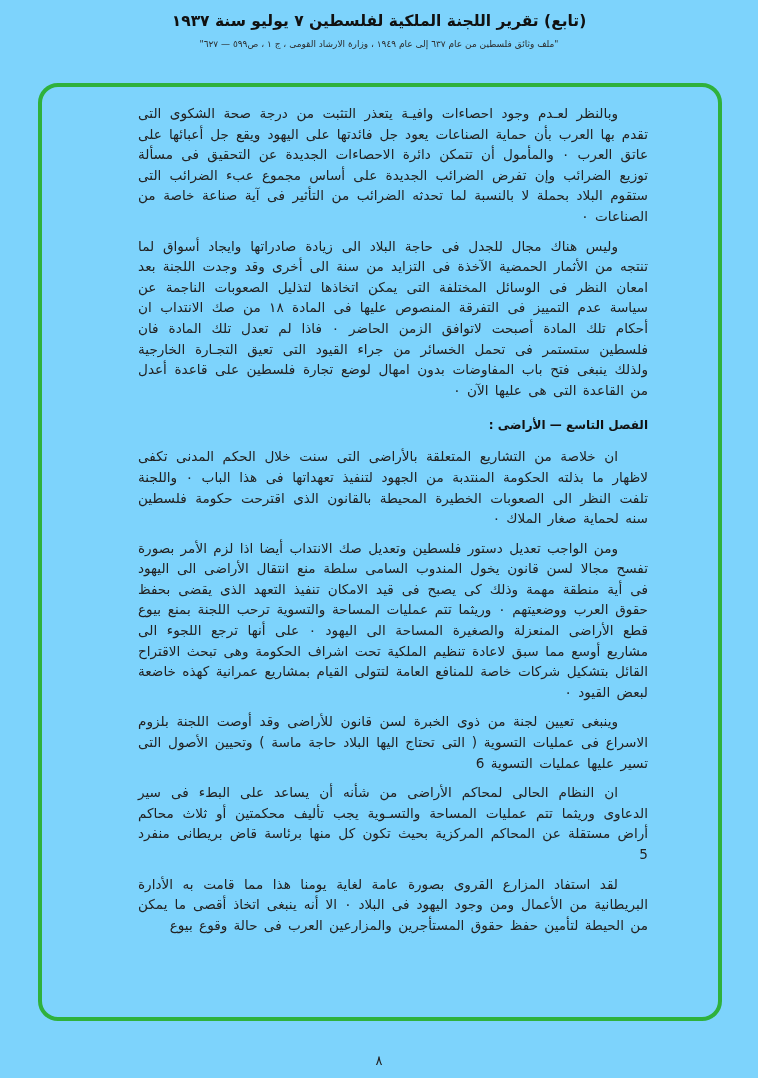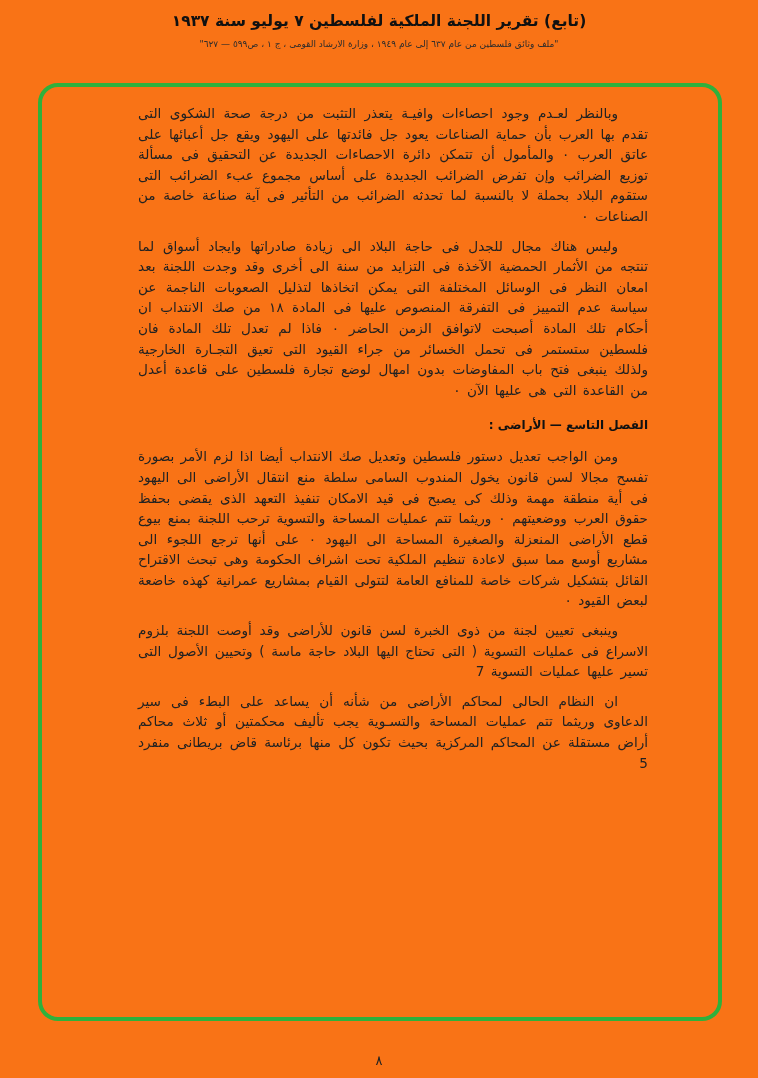--- a/index.html
+++ b/index.html
@@ -4,21 +4,21 @@
 <style>
   :root{
     --border-green:#2fb13c;
     --ink:#1e1e1e;
   }
   html,body{margin:0;padding:0;background:#e9e9e9;}
   .page{
     position:relative;
     width:758px;height:1078px;
     margin:0 auto;
-    background:#f97316;
+    background:#7dd3fc;
     font-family:"DejaVu Sans", sans-serif;
     color:var(--ink);
     overflow:hidden;
     box-shadow:0 0 4px rgba(0,0,0,.25);
   }
   .doc-header{
     text-align:center;
     padding-top:12px;
     direction:rtl;
   }
@@ -80,20 +80,22 @@
     <h1 class="doc-title">(تابع) تقرير اللجنة الملكية لفلسطين ٧ يوليو سنة ١٩٣٧</h1>
     <div class="doc-subtitle">"ملف وثائق فلسطين من عام ٦٣٧ إلى عام ١٩٤٩ ، وزارة الارشاد القومى ، ج ١ ، ص٥٩٩ — ٦٢٧"</div>
   </header>
 
   <section class="green-box" lang="ar">
     <p>وبالنظر لعـدم وجود احصاءات وافيـة يتعذر التثبت من درجة صحة الشكوى التى تقدم بها العرب بأن حماية الصناعات يعود جل فائدتها على اليهود ويقع جل أعبائها على عاتق العرب ٠ والمأمول أن تتمكن دائرة الاحصاءات الجديدة عن التحقيق فى مسألة توزيع الضرائب وإن تفرض الضرائب الجديدة على أساس مجموع عبء الضرائب التى ستقوم البلاد بحملة لا بالنسبة لما تحدثه الضرائب من التأثير فى آية صناعة خاصة من الصناعات ٠</p>
     <p>وليس هناك مجال للجدل فى حاجة البلاد الى زيادة صادراتها وايجاد أسواق لما تنتجه من الأثمار الحمضية الآخذة فى التزايد من سنة الى أخرى وقد وجدت اللجنة بعد امعان النظر فى الوسائل المختلفة التى يمكن اتخاذها لتذليل الصعوبات الناجمة عن سياسة عدم التمييز فى التفرقة المنصوص عليها فى المادة ١٨ من صك الانتداب ان أحكام تلك المادة أصبحت لاتوافق الزمن الحاضر ٠ فاذا لم تعدل تلك المادة فان فلسطين ستستمر فى تحمل الخسائر من جراء القيود التى تعيق التجـارة الخارجية ولذلك ينبغى فتح باب المفاوضات بدون امهال لوضع تجارة فلسطين على قاعدة أعدل من القاعدة التى هى عليها الآن ٠</p>
 
     <h2 class="section-heading">الفصل التاسع — الأراضى :</h2>
 
+    <p>ان خلاصة من التشاريع المتعلقة بالأراضى التى سنت خلال الحكم المدنى تكفى لاظهار ما بذلته الحكومة المنتدبة من الجهود لتنفيذ تعهداتها فى هذا الباب ٠ واللجنة تلفت النظر الى الصعوبات الخطيرة المحيطة بالقانون الذى اقترحت حكومة فلسطين سنه لحماية صغار الملاك ٠</p>
     <p>ومن الواجب تعديل دستور فلسطين وتعديل صك الانتداب أيضا اذا لزم الأمر بصورة تفسح مجالا لسن قانون يخول المندوب السامى سلطة منع انتقال الأراضى الى اليهود فى أية منطقة مهمة وذلك كى يصبح فى قيد الامكان تنفيذ التعهد الذى يقضى بحفظ حقوق العرب ووضعيتهم ٠ وريثما تتم عمليات المساحة والتسوية ترحب اللجنة بمنع بيوع قطع الأراضى المنعزلة والصغيرة المساحة الى اليهود ٠ على أنها ترجع اللجوء الى مشاريع أوسع مما سبق لاعادة تنظيم الملكية تحت اشراف الحكومة وهى تبحث الاقتراح القائل بتشكيل شركات خاصة للمنافع العامة لتتولى القيام بمشاريع عمرانية كهذه خاضعة لبعض القيود ٠</p>
-    <p>وينبغى تعيين لجنة من ذوى الخبرة لسن قانون للأراضى وقد أوصت اللجنة بلزوم الاسراع فى عمليات التسوية ( التى تحتاج اليها البلاد حاجة ماسة ) وتحيين الأصول التى تسير عليها عمليات التسوية 7</p>
+    <p>وينبغى تعيين لجنة من ذوى الخبرة لسن قانون للأراضى وقد أوصت اللجنة بلزوم الاسراع فى عمليات التسوية ( التى تحتاج اليها البلاد حاجة ماسة ) وتحيين الأصول التى تسير عليها عمليات التسوية 6</p>
     <p>ان النظام الحالى لمحاكم الأراضى من شأنه أن يساعد على البطء فى سير الدعاوى وريثما تتم عمليات المساحة والتسـوية يجب تأليف محكمتين أو ثلاث محاكم أراض مستقلة عن المحاكم المركزية بحيث تكون كل منها برئاسة قاض بريطانى منفرد 5</p>
+    <p>لقد استفاد المزارع القروى بصورة عامة لغاية يومنا هذا مما قامت به الأدارة البريطانية من الأعمال ومن وجود اليهود فى البلاد ٠ الا أنه ينبغى اتخاذ أقصى ما يمكن من الحيطة لتأمين حفظ حقوق المستأجرين والمزارعين العرب فى حالة وقوع بيوع</p>
   </section>
 
   <div class="page-number">٨</div>
 
 </div>
 
 </body></html>

